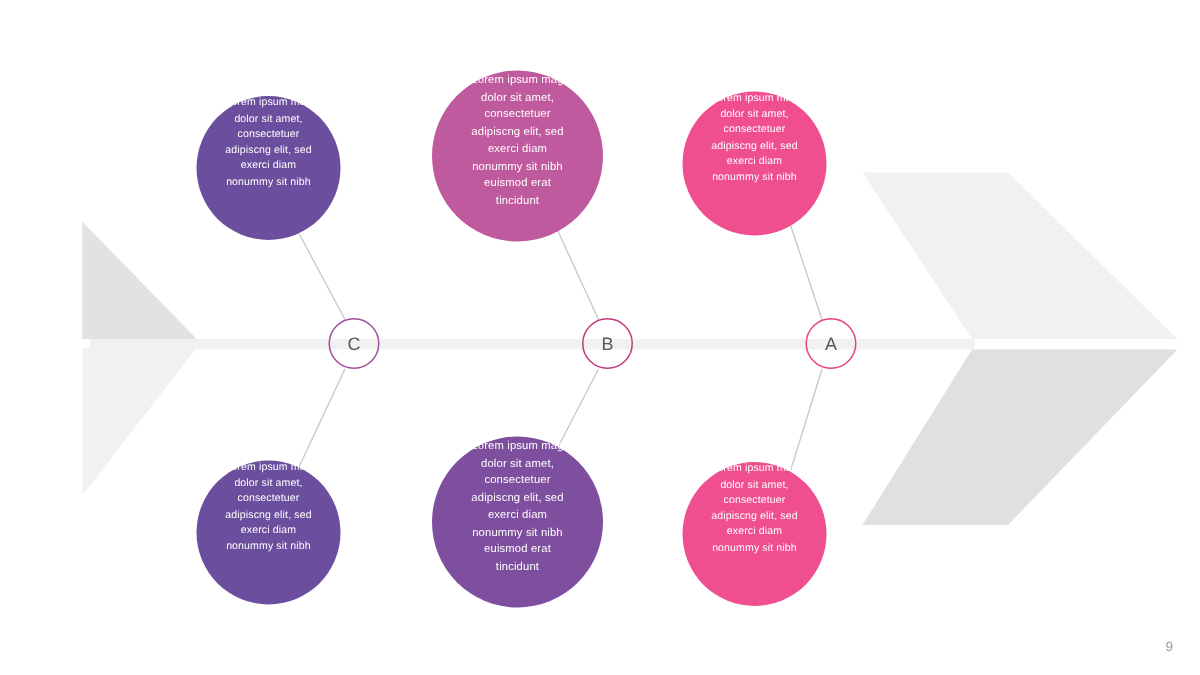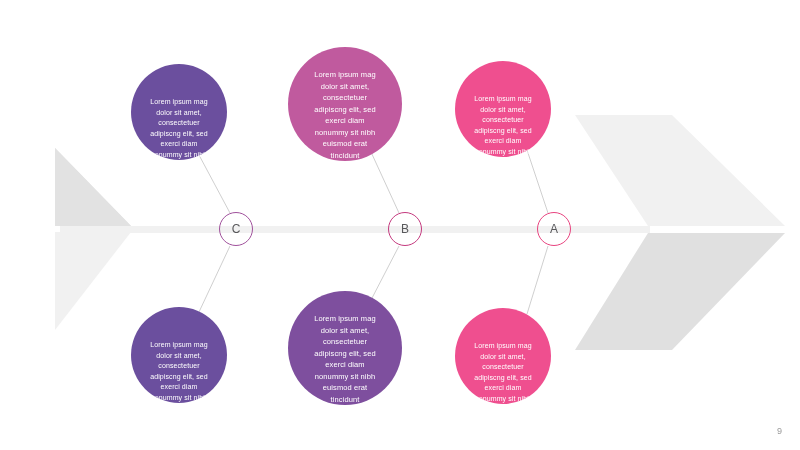--- a/index.html
+++ b/index.html
@@ -23,21 +23,21 @@
     position: absolute;
     left: 0;
     top: 0;
     width: 800px;
     height: 450px;
   }
   .bubble {
     position: absolute;
     border-radius: 50%;
     display: flex;
-    align-items: flex-end;
+    align-items: flex-start;
     justify-content: center;
     text-align: center;
     color: #ffffff;
     box-sizing: border-box;
   }
   .bubble-text {
     font-size: 7px;
     line-height: 10.5px;
     color: #ffffff;
     padding: 0 9px;

